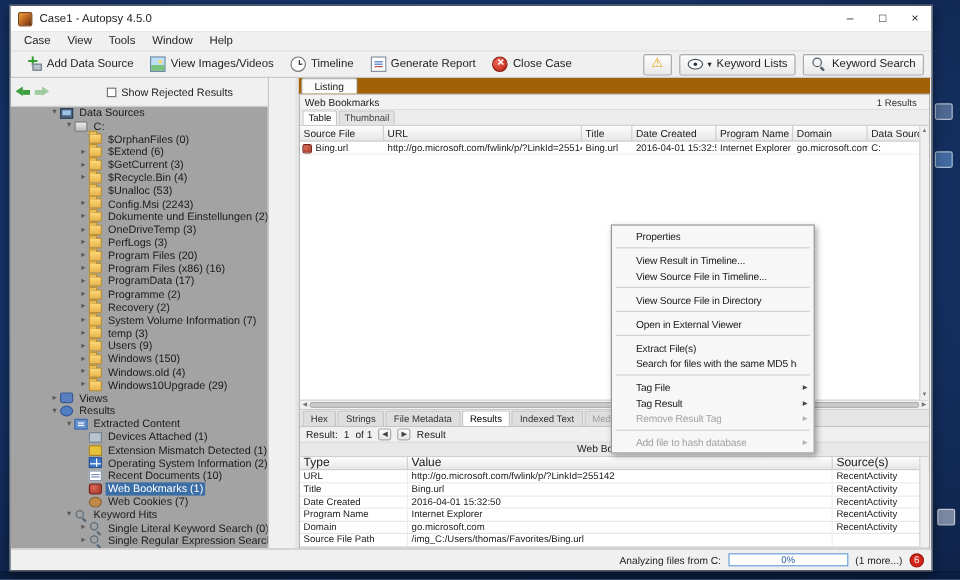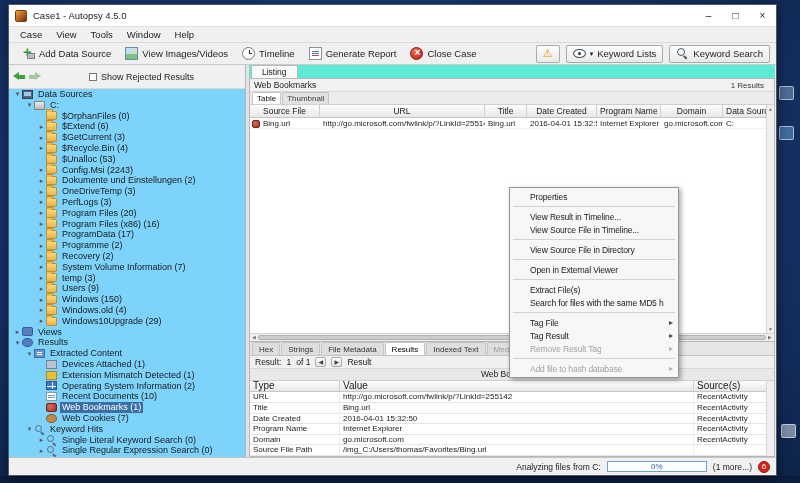--- a/index.html
+++ b/index.html
@@ -47,29 +47,29 @@
   .caret-down-icon{font-size:7px;color:#222;width:auto;height:auto;}
   .caret-down-icon::before{content:"\25be";}
   .search-icon{position:relative;}
   .search-icon::before{content:"";position:absolute;left:1px;top:1px;width:6px;height:6px;border:1.5px solid #4a5a68;border-radius:50%;}
   .search-icon::after{content:"";position:absolute;left:8px;top:8px;width:4px;height:1.5px;background:#4a5a68;transform:rotate(45deg);transform-origin:left center;}
 
   
   .wbody{position:absolute;left:0;top:60px;right:0;bottom:18px;}
 
   
-  .left-panel{position:absolute;left:0;top:0;bottom:0;width:237px;background:#fff;border-right:1px solid #b8b8b8;}
+  .left-panel{position:absolute;left:0;top:0;bottom:0;width:215px;background:#fff;border-right:1px solid #b8b8b8;}
   .lp-top{height:24px;background:#f0f0f0;border-bottom:1px solid #d8d8d8;display:flex;align-items:center;padding:0 4px;}
   .nav-arrow{width:13px;height:11px;position:relative;flex:none;margin-right:2px;}
   .nav-arrow::before{content:"";position:absolute;left:0;top:1px;border-top:4.5px solid transparent;border-bottom:4.5px solid transparent;border-right:6px solid #3f9e3f;}
   .nav-arrow::after{content:"";position:absolute;left:6px;top:3.5px;width:6px;height:4px;background:#3f9e3f;}
   .nav-arrow.fwd{transform:scaleX(-1);opacity:.45;}
   .cbx{width:8px;height:8px;border:1px solid #767676;background:#fff;flex:none;margin-left:46px;margin-right:4px;}
   .cbx-label{font-size:9px;color:#222;white-space:nowrap;}
-  .tree{position:absolute;left:0;top:24px;right:0;bottom:0;overflow:hidden;background:#7dd3fc;}
+  .tree{position:absolute;left:0;top:24px;right:0;bottom:0;overflow:hidden;background:#a3a3a3;padding-left:28px;}
   .tree-row{display:flex;align-items:center;height:10.8px;white-space:nowrap;}
   .tree-row.d0{padding-left:4px;}
   .tree-row.d1{padding-left:16px;}
   .tree-row.d2{padding-left:28px;}
   .twisty{width:9px;font-size:7px;color:#5a5a5a;flex:none;text-align:center;line-height:10px;}
   .twisty.exp-open::before{content:"\25be";}
   .twisty.exp-closed::before{content:"\25b8";}
   .tlabel{font-size:9px;padding:0 2px;line-height:10.8px;}
   .tree-row.selected .tlabel{background:#3a6ea5;color:#fff;}
   .ti{width:11px;height:9px;margin:0 3px 0 0;flex:none;position:relative;}
@@ -91,31 +91,31 @@
   .recent-docs-icon::before{content:"";position:absolute;left:1px;right:1px;top:2px;height:1px;background:#8090b8;box-shadow:0 2px 0 #8090b8;}
   .web-bookmarks-icon{background:radial-gradient(circle at 35% 35%,#e06a5a,#9c2f22);border:1px solid #7a2418;border-radius:2px;}
   .web-cookies-icon{background:#c08a4a;border:1px solid #8a5f2e;border-radius:50%;}
   .keyword-hits-icon,.keyword-search-icon{background:transparent;}
   .keyword-hits-icon::before,.keyword-search-icon::before{content:"";position:absolute;left:1px;top:0;width:5px;height:5px;border:1.5px solid #5a6b7a;border-radius:50%;}
   .keyword-hits-icon::after,.keyword-search-icon::after{content:"";position:absolute;left:7px;top:6.5px;width:4px;height:1.5px;background:#5a6b7a;transform:rotate(45deg);transform-origin:left center;}
 
   
   .right-panel{position:absolute;left:240px;top:0;right:1px;bottom:0;display:flex;flex-direction:column;background:#e9e9e9;}
   .splitter{position:absolute;left:237px;top:0;bottom:0;width:3px;background:#e4e4e4;}
-  .rp-tabs{height:14px;display:flex;align-items:flex-end;background:#5eead4;border-bottom:1px solid #b7b7b7;padding-left:2px;}
+  .rp-tabs{height:14px;display:flex;align-items:flex-end;background:#a16207;border-bottom:1px solid #b7b7b7;padding-left:2px;}
   .rp-tab{font-size:8.5px;background:#fafafa;border:1px solid #b7b7b7;border-bottom:none;padding:0 10px;height:13px;line-height:13px;border-radius:2px 2px 0 0;}
   .listing-frame{height:264px;background:#fff;border:1px solid #b7b7b7;border-top:none;position:relative;display:flex;flex-direction:column;}
   .listing-header{height:13px;background:#f2f2f2;border-bottom:1px solid #d8d8d8;display:flex;align-items:center;padding:0 4px;font-size:8.5px;}
   .listing-title{flex:1;}
   .result-count{font-size:8px;color:#333;padding-right:6px;}
   .view-tabs{height:13px;background:#ececec;border-bottom:1px solid #cfcfcf;display:flex;align-items:flex-end;padding-left:2px;}
   .view-tab{font-size:8px;padding:0 4px;height:12px;line-height:12px;color:#444;border:1px solid #c4c4c4;border-bottom:none;background:#e2e2e2;border-radius:2px 2px 0 0;margin-right:1px;}
   .view-tab.active{background:#fff;color:#111;}
   .lt-header{height:13px;display:flex;background:linear-gradient(#fdfdfd,#e7e7e7);border-bottom:1px solid #c6c6c6;}
-  .lt-header span{font-size:8.5px;padding:0 3px;line-height:12px;border-right:1px solid #cfcfcf;overflow:hidden;white-space:nowrap;flex:none;text-align:center;}
+  .lt-header span{font-size:8.5px;padding:0 3px;line-height:12px;border-right:1px solid #cfcfcf;overflow:hidden;white-space:nowrap;flex:none;}
   .lt-row{height:11px;display:flex;position:relative;border-bottom:1px solid #f0f0f0;}
   .lt-row span{font-size:8px;line-height:11px;padding:0 3px;overflow:hidden;white-space:nowrap;flex:none;color:#222;}
   .lt-header span:nth-of-type(1),.lt-row span:nth-of-type(1){width:70px;}
   .lt-header span:nth-of-type(2),.lt-row span:nth-of-type(2){width:165px;}
   .lt-header span:nth-of-type(3),.lt-row span:nth-of-type(3){width:42px;}
   .lt-header span:nth-of-type(4),.lt-row span:nth-of-type(4){width:70px;}
   .lt-header span:nth-of-type(5),.lt-row span:nth-of-type(5){width:64px;}
   .lt-header span:nth-of-type(6),.lt-row span:nth-of-type(6){width:62px;}
   .lt-header span:nth-of-type(7),.lt-row span:nth-of-type(7){flex:1;width:auto;}
   .lt-row span:nth-of-type(1){padding-left:13px;}

